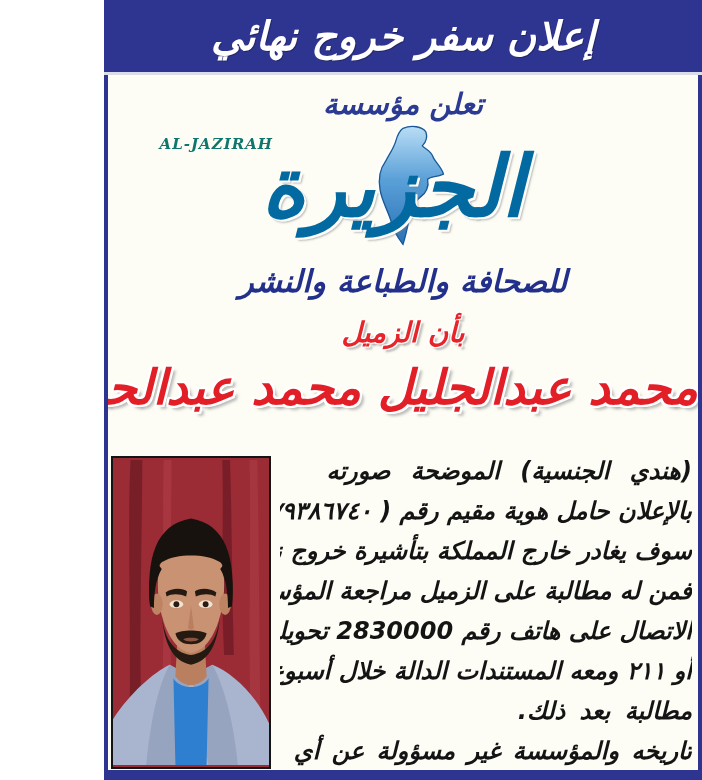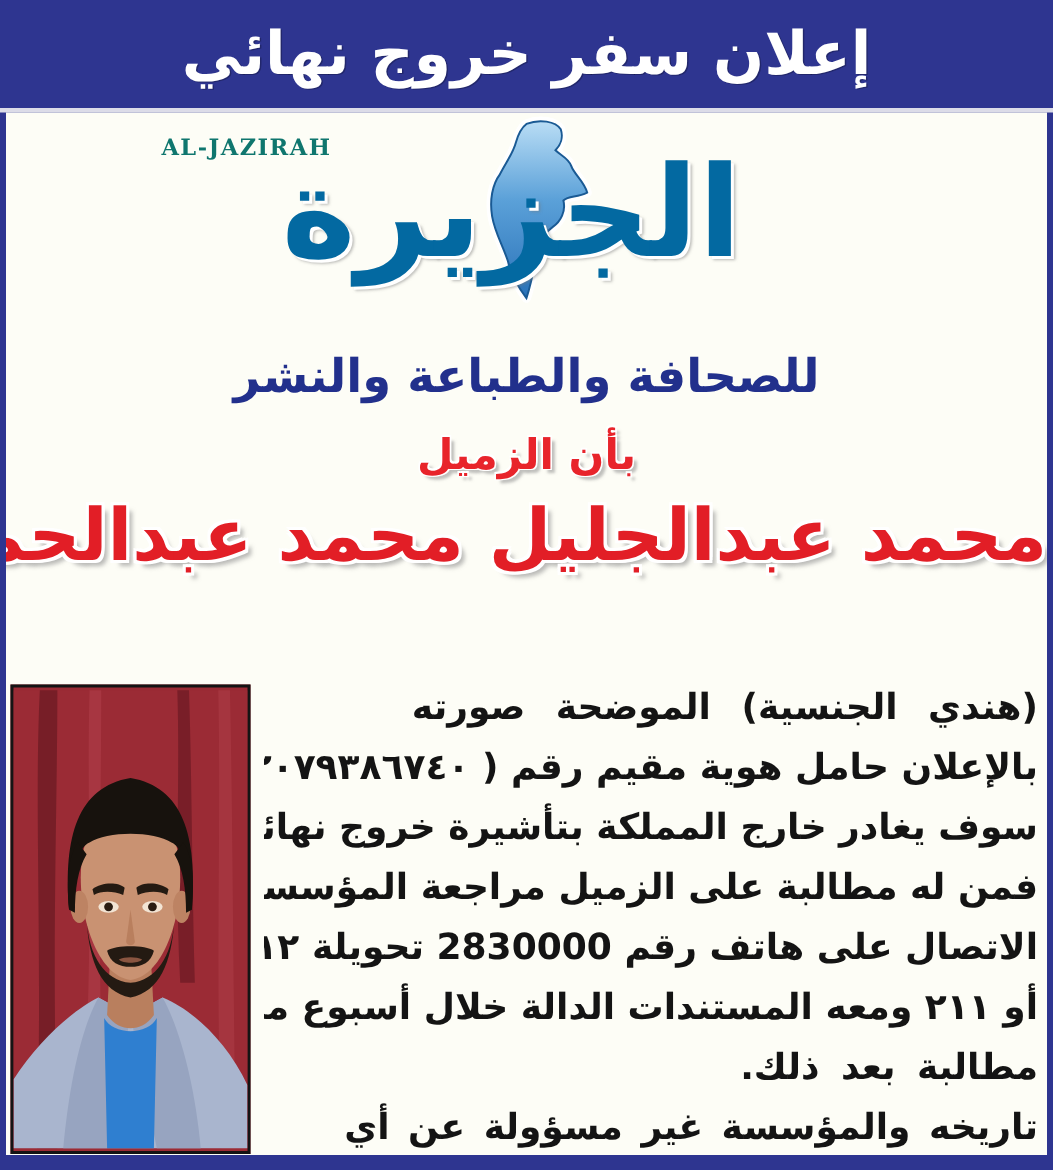--- a/index.html
+++ b/index.html
@@ -1,23 +1,24 @@
 <!DOCTYPE html>
 <html lang="ar" dir="rtl"><head>
 <meta charset="utf-8">
 <style>
   * { margin:0; padding:0; box-sizing:border-box; }
   html,body { background:#ffffff; }
   .page {
     position:relative;
-    width:702px; height:780px;
+    width:598px; height:780px;
     background:#2e3590;
     font-family:"DejaVu Sans", sans-serif;
     overflow:hidden;
     direction:rtl;
+    font-style:italic;
   }
   
   .header-bar {
     position:absolute; top:0; left:0; right:0; height:72px;
     background:#2e3590;
     display:flex; align-items:center; justify-content:center;
   }
   .header-title {
     color:#ffffff; font-size:40px; font-weight:bold;
     letter-spacing:1px; white-space:nowrap;
@@ -50,21 +51,21 @@
     position:absolute; top:0px; right:118px; width:150px; height:132px;
   }
   .logo-arabic {
     position:absolute; top:8px; right:40px; width:340px;
     text-align:center;
     color:#0369a1; font-size:84px; font-weight:900; line-height:112px;
     text-shadow:2px 2px 0 #ffffff, 3px 3px 2px rgba(120,120,120,.5);
     white-space:nowrap;
   }
   .org-line {
-    margin-top:24px; text-align:center;
+    margin-top:8px; text-align:center;
     color:#22308c; font-size:31px; font-weight:bold;
   }
   .colleague-line {
     margin-top:17px; text-align:center;
     color:#e8242b; font-size:28px; font-weight:bold;
     text-shadow:-1px -1px 0 #fff, 1px -1px 0 #fff, -1px 1px 0 #fff,
                 1px 1px 0 #fff, 3px 3px 2px rgba(140,140,140,.55);
   }
   .person-name {
     margin-top:10px; text-align:center;
@@ -97,20 +98,21 @@
 
 <div class="page">
 
   <div class="header-bar">
     <div class="header-title">إعلان سفر خروج نهائي</div>
   </div>
   <div class="header-sep"></div>
 
   <div class="content">
 
+    <div class="intro-line">تعلن مؤسسة</div>
 
     <div class="logo-block">
       <svg class="logo-map" viewBox="0 0 120 150" aria-hidden="true">
         <defs>
           <linearGradient id="mapGrad" x1="0" y1="0" x2="0" y2="1">
             <stop offset="0" stop-color="#b9ddf5"></stop>
             <stop offset="0.45" stop-color="#5aa0d8"></stop>
             <stop offset="1" stop-color="#2a72b8"></stop>
           </linearGradient>
         </defs>

